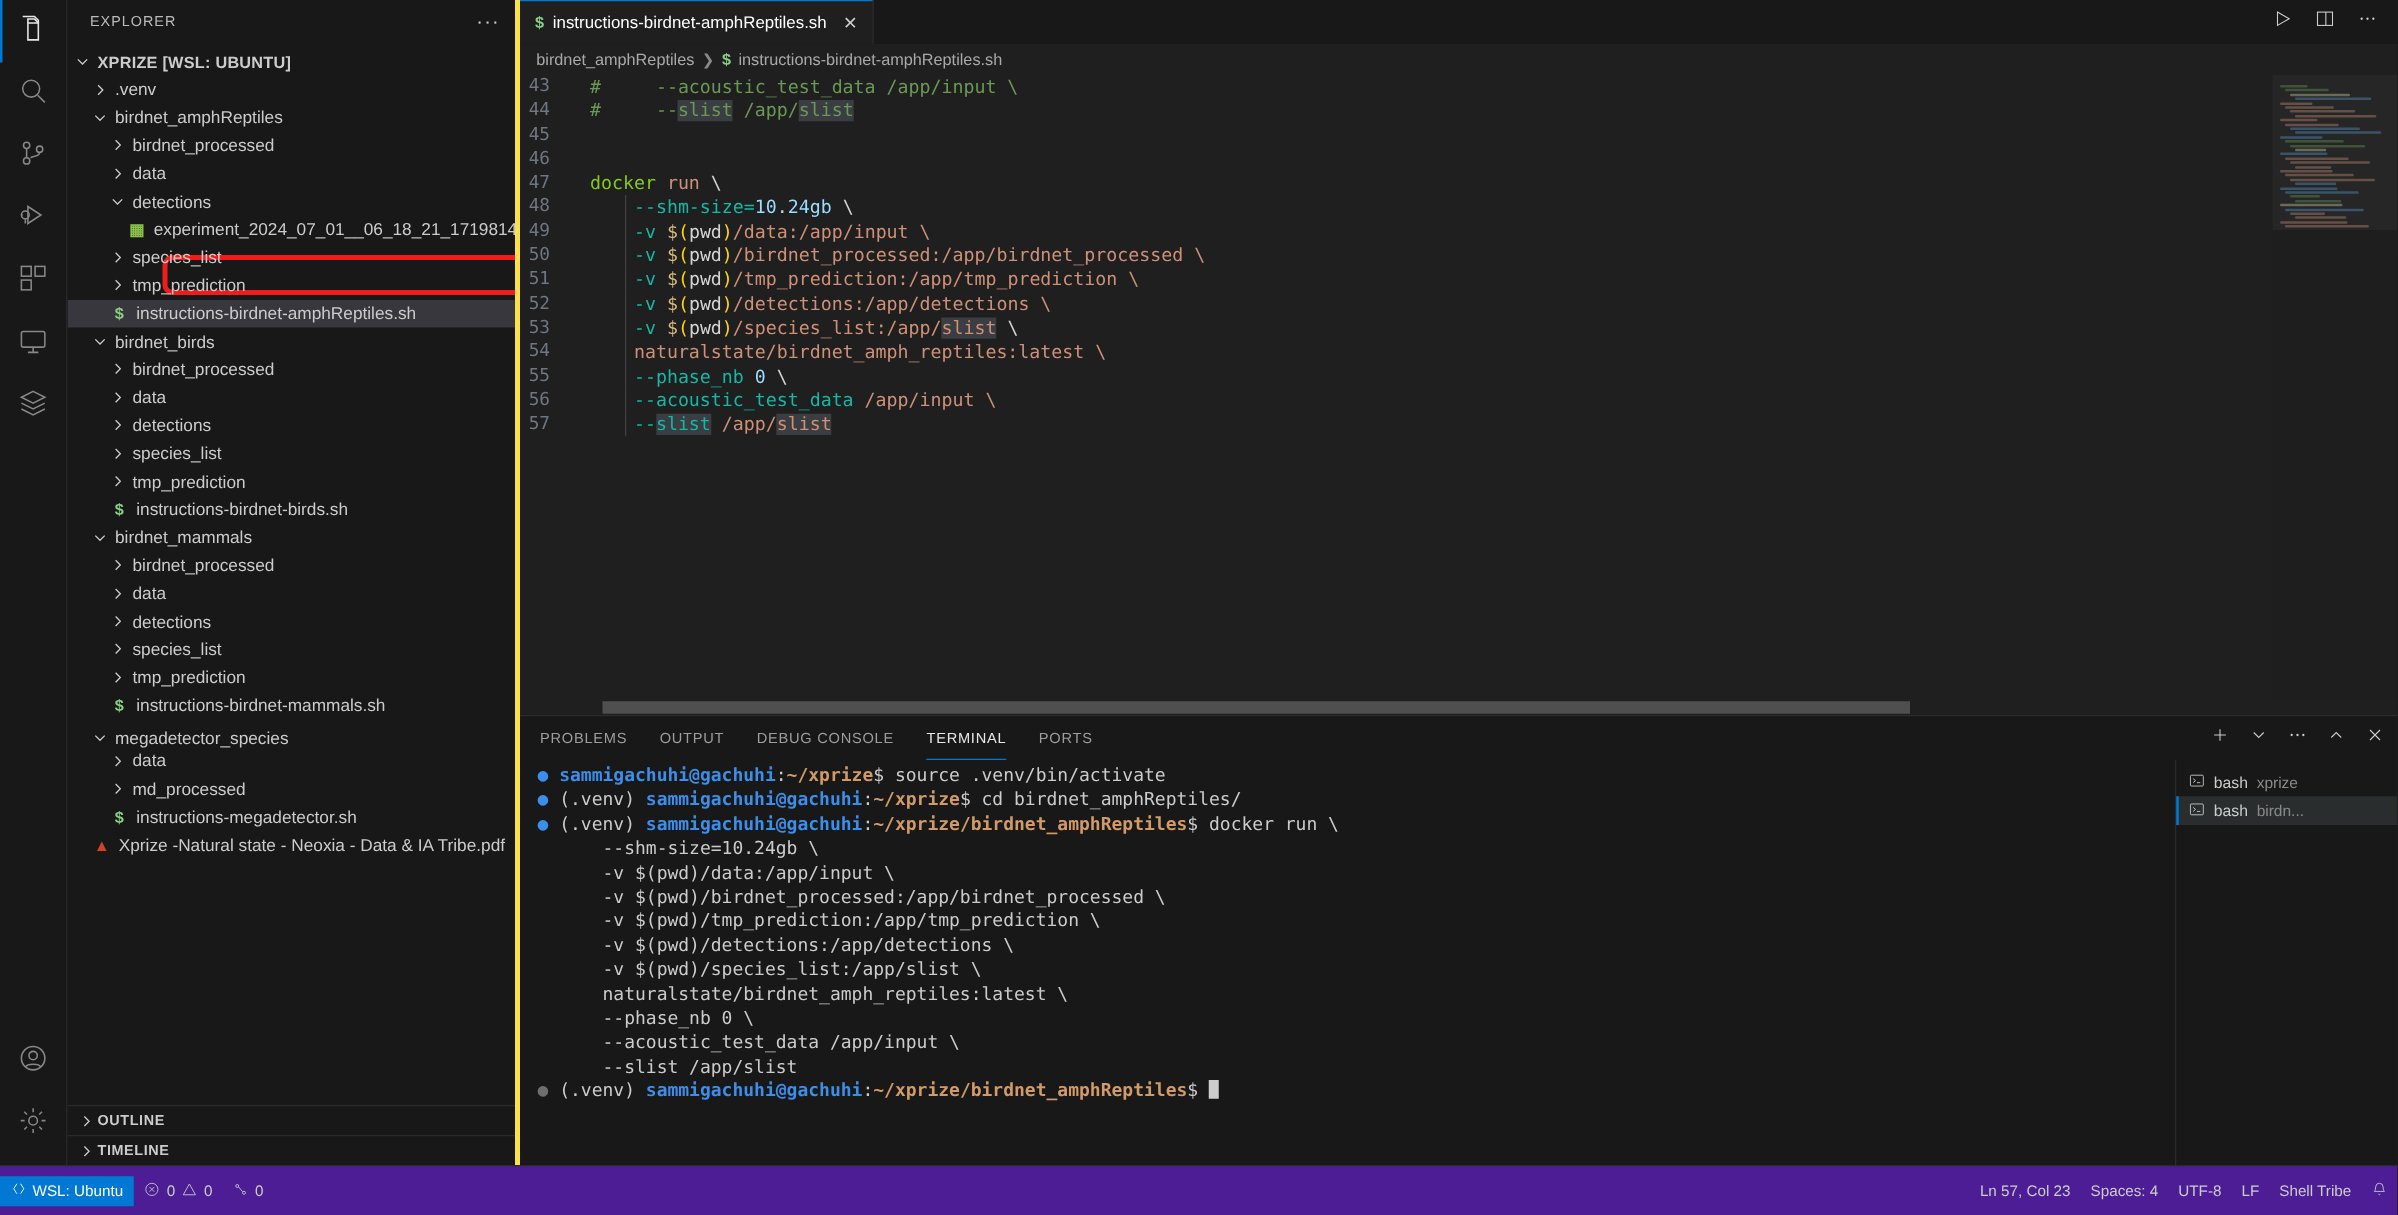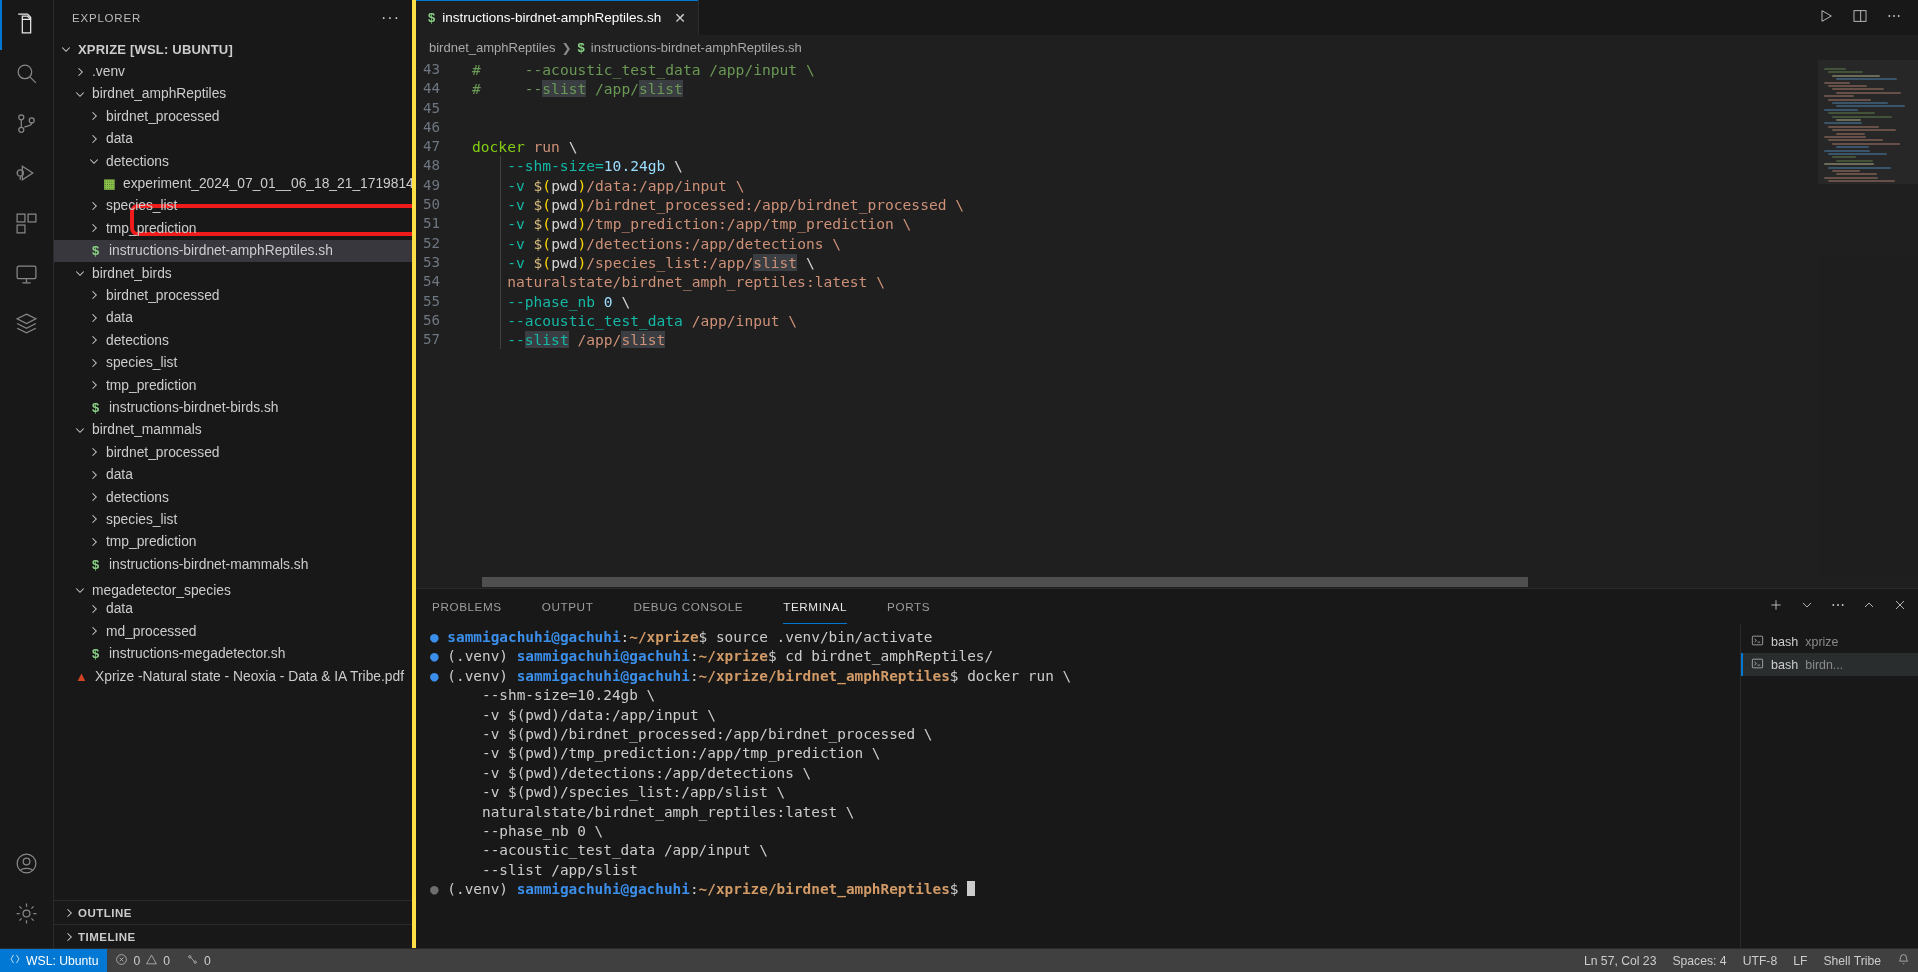--- a/index.html
+++ b/index.html
@@ -85,21 +85,21 @@
   .mm-slider { position:absolute; left:0; right:0; background:rgba(120,120,120,.12); }
 
   .hscroll-wrap { height:12px; background:#1f1f1f; position:relative; }
   .hscroll { position:absolute; height:10px; background:#4f4f4f; border-radius:0; }
 
   
   .panel { height:360px; background:#181818; display:flex; flex-direction:column; flex:none;
     border-top:1px solid #2b2b2b; }
   .panel-head { height:35px; display:flex; align-items:center; justify-content:space-between;
     padding-left:16px; padding-right:10px; }
-  .panel-tabs { display:flex; gap:40px; align-items:stretch; height:35px; }
+  .panel-tabs { display:flex; gap:26px; align-items:stretch; height:35px; }
   .ptab { display:flex; align-items:center; font-size:11.7px; letter-spacing:.6px; color:#9d9d9d;
     position:relative; }
   .ptab.active { color:#e7e7e7; }
   .ptab.active::after { content:""; position:absolute; left:0; right:0; bottom:0; height:1px; background:#0078d4; }
   .panel-actions { display:flex; align-items:center; gap:15px; color:#cccccc; }
   .panel-actions svg { width:16px; height:16px; stroke:currentColor; fill:none; stroke-width:1.3; }
   .panel-body { flex:1; display:flex; min-height:0; }
   .term { flex:1; position:relative; overflow:hidden; padding-left:14px; padding-top:4px; min-width:0; }
   pre.termtext { font-family:"DejaVu Sans Mono", monospace; font-size:14.4px; line-height:19.4px;
     margin:0; color:#cccccc; white-space:pre; }
@@ -112,21 +112,21 @@
 
   .term-side { width:178px; flex:none; border-left:1px solid #2b2b2b; padding-top:6px; }
   .tside-item { height:23px; display:flex; align-items:center; gap:7px; padding:0 8px 0 10px;
     font-size:12.6px; color:#cccccc; position:relative; }
   .tside-item.active { background:#2a2d2e; }
   .tside-item.active::before { content:""; position:absolute; left:0; top:0; bottom:0; width:2px; background:#0078d4; }
   .tside-item svg { width:13px; height:13px; stroke:currentColor; fill:none; stroke-width:1.3; }
   .tside-sub { color:#8a8a8a; font-size:12.4px; }
 
   
-  .statusbar { height:24px; background:#404040; display:flex; align-items:center;
+  .statusbar { height:40px; background:#4c1d95; display:flex; align-items:center;
     justify-content:space-between; font-size:12.2px; color:#cccccc; flex:none;
     border-top:1px solid #2b2b2b; }
   .sb-left, .sb-right { display:flex; align-items:center; height:24px; }
   .remote { background:#0078d4; color:#ffffff; height:24px; display:flex; align-items:center;
     gap:5px; padding:0 9px; font-size:12.2px; }
   .remote svg { width:12px; height:12px; stroke:currentColor; fill:none; stroke-width:1.5; }
   .st-item { display:flex; align-items:center; gap:5px; padding:0 8px; height:24px; }
   .st-item svg { width:13px; height:13px; stroke:currentColor; fill:none; stroke-width:1.3; }
 
   

